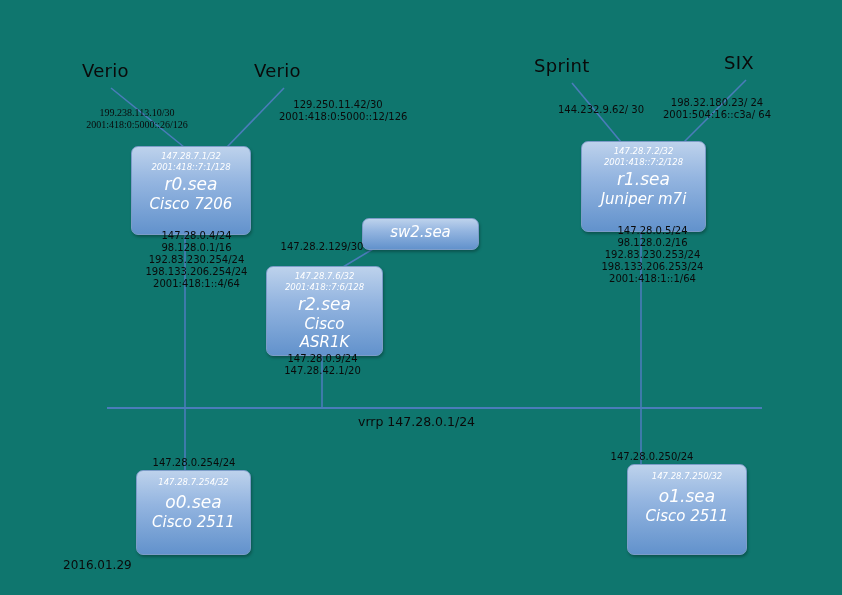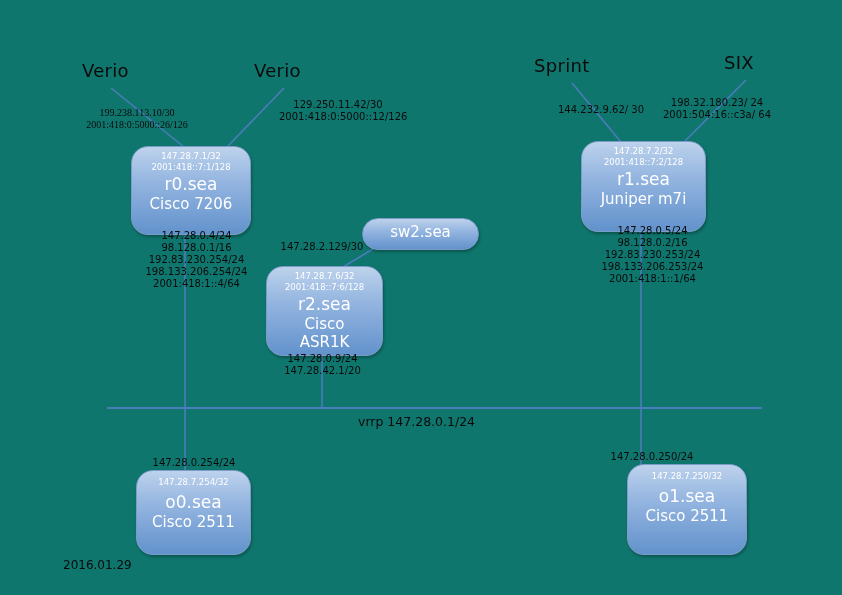--- a/index.html
+++ b/index.html
@@ -1,23 +1,23 @@
 <!DOCTYPE html>
 <html><head>
 <meta charset="utf-8">
 <style>
   html,body{margin:0;padding:0;background:#fff;}
   .canvas{position:relative;width:842px;height:595px;background:#0f766e;
           font-family:"DejaVu Sans",sans-serif;overflow:hidden;color:#0a0a0a;}
   .wires{position:absolute;left:0;top:0;}
   .uplink-label{position:absolute;font-size:18px;letter-spacing:.3px;white-space:nowrap;}
   .addr{position:absolute;font-size:10px;line-height:12px;text-align:center;white-space:nowrap;}
-  .node{position:absolute;border-radius:17px;color:#fff;text-align:center;
+  .node{position:absolute;border-radius:7px;color:#fff;text-align:center;
         background:linear-gradient(180deg,#bdd2ec 0%,#94b5e0 40%,#6292cc 100%);
-        border:1px solid #7c9cc8;box-shadow:1px 2px 3px rgba(0,0,0,.28);padding-top:4px;}
+        border:1px solid #7c9cc8;box-shadow:1px 2px 3px rgba(0,0,0,.28);padding-top:4px;font-style:italic;}
   .node .lo{font-size:8.5px;line-height:10.5px;white-space:nowrap;}
   .node .name{font-size:17px;line-height:21px;margin-top:2px;}
   .node .model{font-size:15px;line-height:18px;}
   .switch{padding-top:3px;margin-top:8px;}
   .switch .name{font-size:15px;line-height:20px;margin-top:0;}
   .term{padding-top:6px;}
   .term .name{margin-top:4px;}
   .vrrp{position:absolute;font-size:12.5px;white-space:nowrap;}
   .date{position:absolute;font-size:12px;white-space:nowrap;}
 </style>

